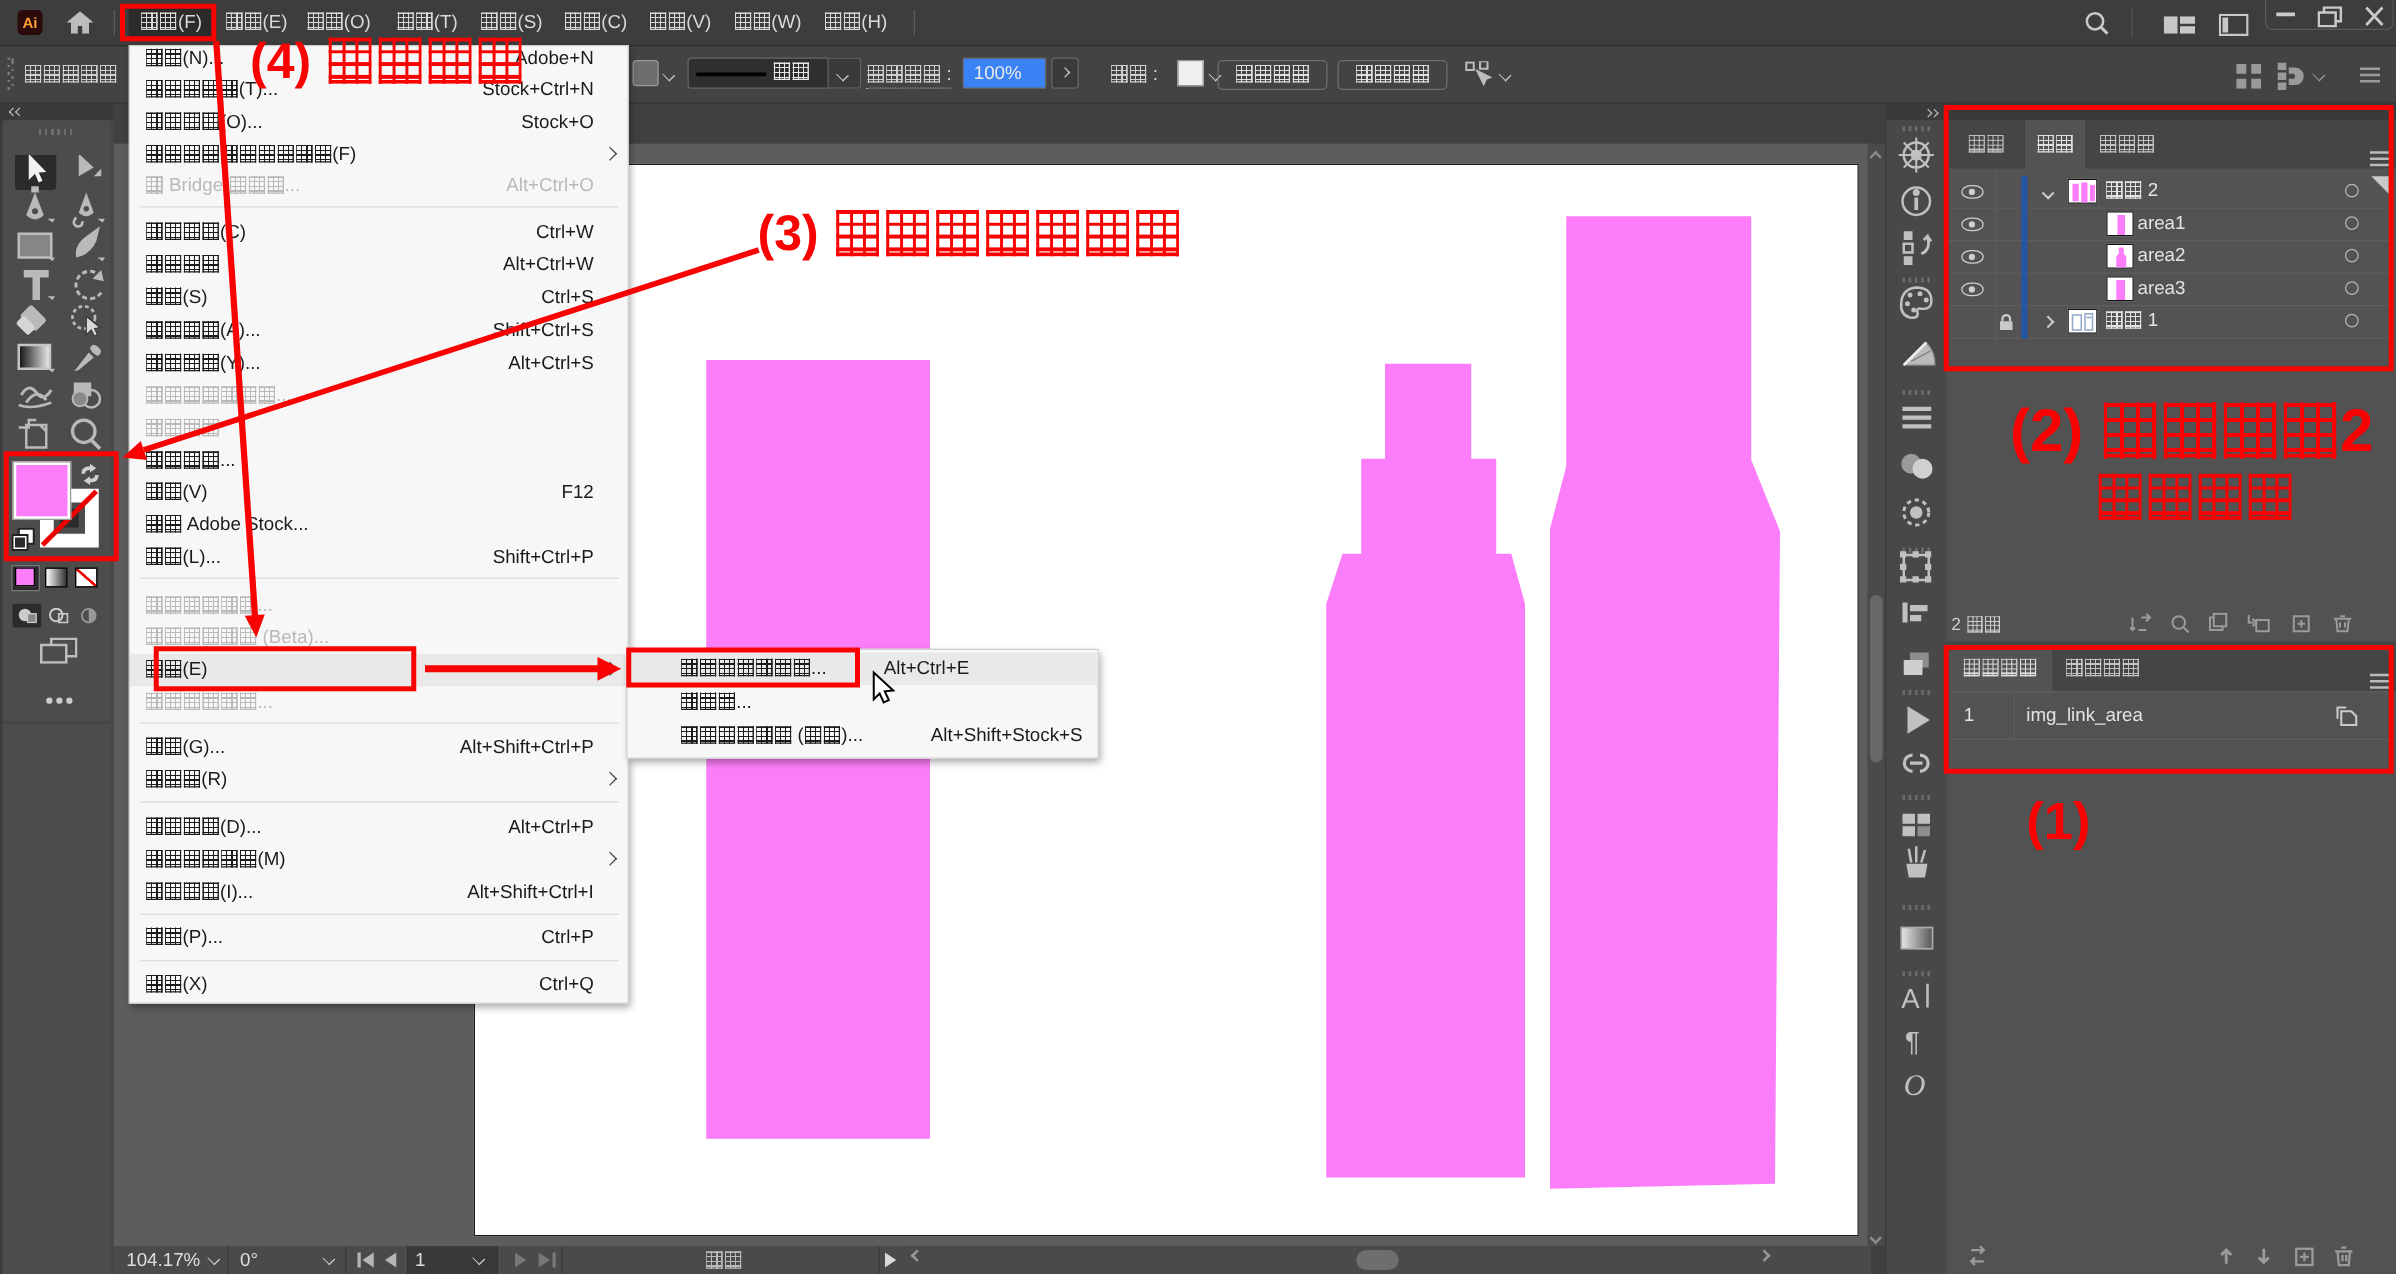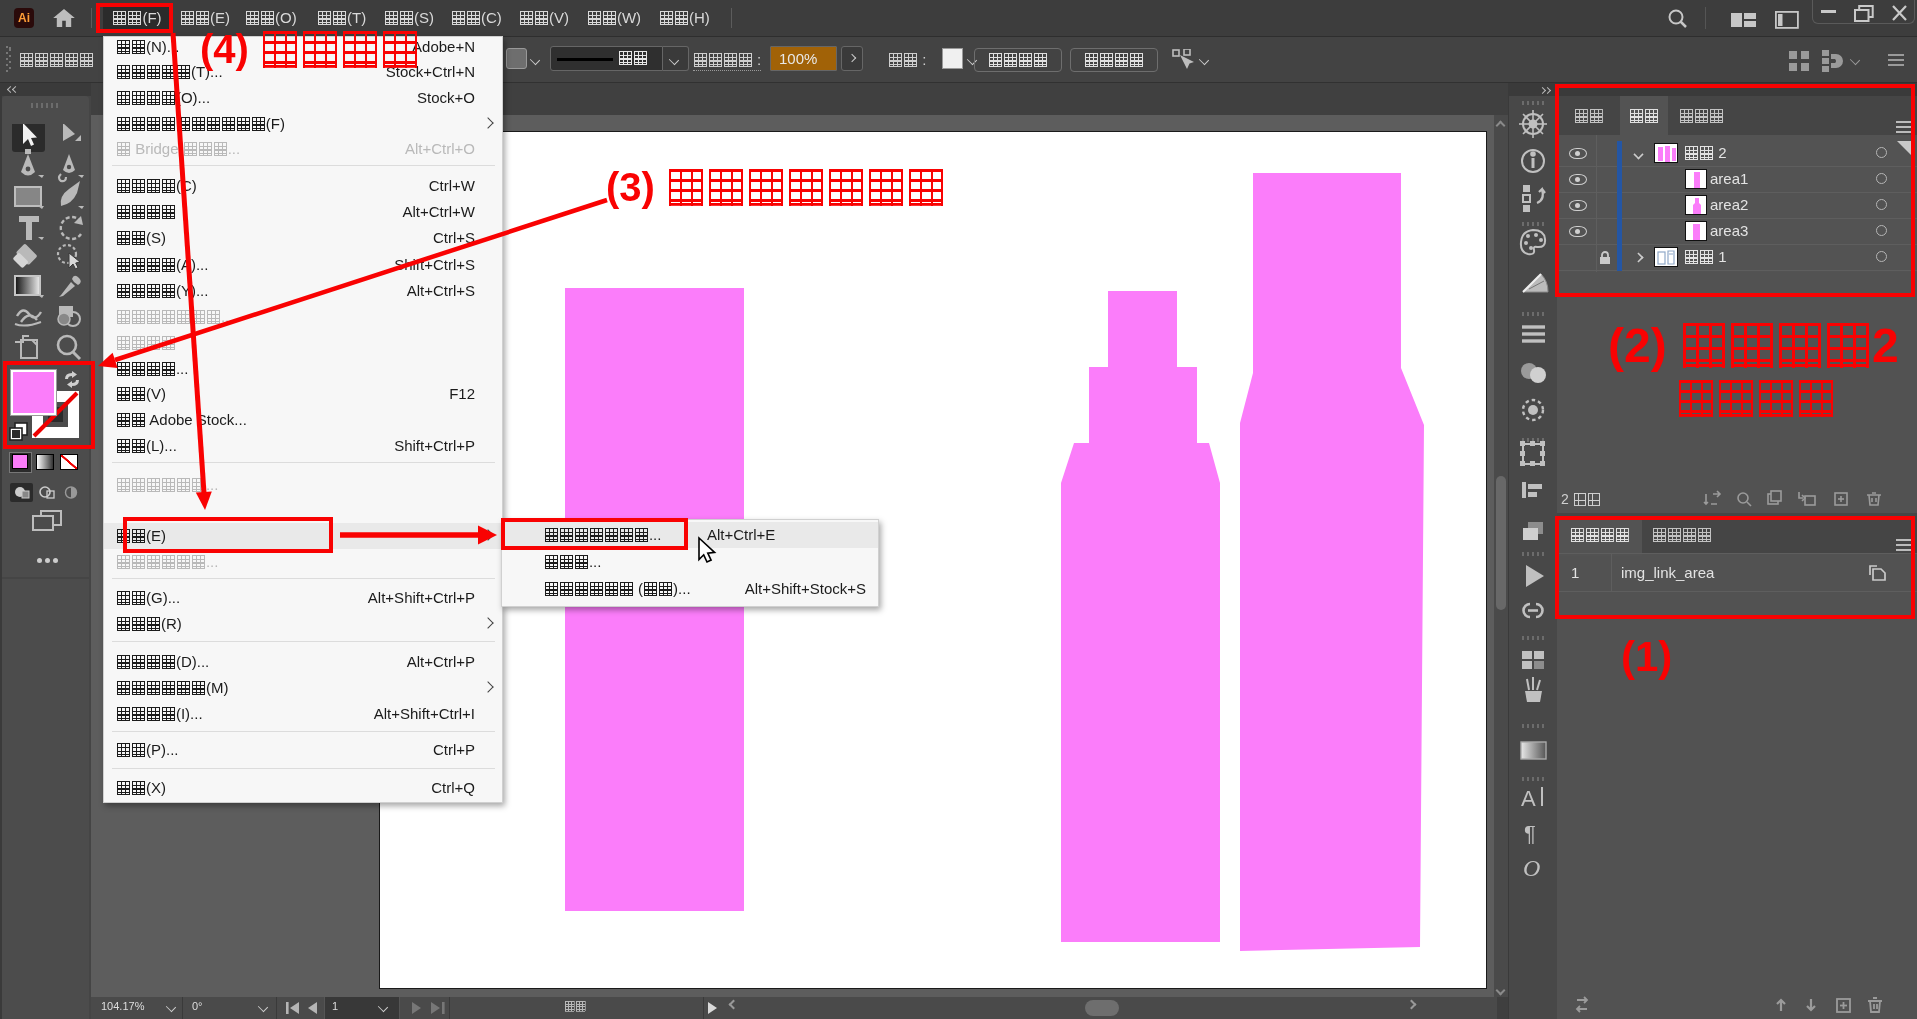--- a/index.html
+++ b/index.html
@@ -26,21 +26,21 @@
 .grip{position:absolute;height:5px;background:repeating-linear-gradient(90deg,#6c6c6c 0 2px,transparent 2px 5px)}
 
 #leftdock{left:0;top:83px;width:91px;height:936px;background:#454545}
 #toolpanel{left:2px;top:13px;width:87px;height:481px;background:#4c4c4c;border-radius:4px 4px 0 0}
 #toolrest{left:2px;top:496px;width:87px;height:440px;background:#4c4c4c}
 
 #tabbar{left:91px;top:83px;width:1417px;height:32px;background:#404040}
 #pasteboard{left:91px;top:115px;width:1403px;height:882px;background:#5d5d5d}
 #artboard{left:288px;top:16px;width:1108px;height:858px;background:#fff;border:1px solid #1a1a1a}
 #vscroll{left:1494px;top:115px;width:14px;height:882px;background:#4a4a4a}
-#statusbar{left:91px;top:997px;width:1417px;height:22px;background:#4a4a4a;color:#dedede;font-size:11px}
+#statusbar{left:91px;top:997px;width:1417px;height:22px;background:#4a4a4a;color:#dedede;font-size:15px}
 
 #rightstrip{left:1508px;top:83px;width:49px;height:936px;background:#484848;border-left:1px solid #3a3a3a}
 
 #rightpanels{left:1557px;top:83px;width:360px;height:936px;background:#525252}
 .ptab{height:40px;font-size:15px;color:#c3c3c3;text-align:center}
 .prow{left:0;width:360px;height:26px;border-bottom:1px solid #5e5e5e;color:#e3e3e3;font-size:15px}
 .eye{position:absolute;width:18px;height:11px;border:1.5px solid #cfcfcf;border-radius:50%/58%}
 .eye:after{content:"";position:absolute;left:4.5px;top:2px;width:5px;height:5px;border-radius:50%;background:#cfcfcf}
 .circ{position:absolute;width:11px;height:11px;border:1.5px solid #b5b5b5;border-radius:50%}
 .thumb{position:absolute;width:24px;height:20px;background:#fff;border:1px solid #111}
@@ -107,21 +107,21 @@
  <div class="ab cbbox" style="left:506px;top:11px;width:21px;height:21px;background:#6e6e6e;border-color:#999"></div>
  <div class="ab cvron" style="left:531px;top:19px"></div>
  <div class="ab" style="left:550px;top:9px;width:113px;height:25px;background:#2f2f2f;border:1px solid #666;border-radius:3px 0 0 3px">
    <div class="ab" style="left:6px;top:11px;width:56px;height:2.5px;background:#000"></div>
    <div class="ab" style="left:67px;top:2px;color:#e8e8e8;font-size:15px"><i class="g"></i><i class="g"></i></div>
  </div>
  <div class="ab" style="left:663px;top:9px;width:26px;height:25px;background:#3a3a3a;border:1px solid #666;border-left:none;border-radius:0 3px 3px 0"></div>
  <div class="ab cvron" style="left:670px;top:19px"></div>
 
  <div class="ab cbtxt" style="left:693px;top:14px;border-bottom:1px dotted #9a9a9a;padding-bottom:2px"><i class="g"></i><i class="g"></i><i class="g"></i><i class="g"></i> :</div>
- <div class="ab" style="left:770px;top:9px;width:67px;height:25px;background:#a16207;border:1px solid #666;border-radius:1px;color:#e8e8e8;font-size:15px;line-height:23px;padding-left:8px">100%</div>
+ <div class="ab" style="left:770px;top:9px;width:67px;height:25px;background:#3b82f6;border:1px solid #666;border-radius:1px;color:#e8e8e8;font-size:15px;line-height:23px;padding-left:8px">100%</div>
  <div class="ab" style="left:841px;top:9px;width:22px;height:25px;background:#3a3a3a;border:1px solid #666;border-radius:3px">
    <div class="ab" style="left:7px;top:8px;width:6px;height:6px;border-right:1.8px solid #ccc;border-top:1.8px solid #ccc;transform:rotate(45deg)"></div>
  </div>
  <div class="ab cbtxt" style="left:888px;top:14px"><i class="g"></i><i class="g"></i> :</div>
  <div class="ab" style="left:942px;top:11px;width:21px;height:21px;background:#f0f0f0;border:1px solid #999"></div>
  <div class="ab cvron" style="left:968px;top:19px"></div>
 
  <div class="ab btn" style="left:974px;top:11px;width:88px;height:24px;line-height:22px"><i class="g"></i><i class="g"></i><i class="g"></i><i class="g"></i></div>
  <div class="ab btn" style="left:1070px;top:11px;width:88px;height:24px;line-height:22px"><i class="g"></i><i class="g"></i><i class="g"></i><i class="g"></i></div>
  <svg class="ab" style="left:1172px;top:12px;width:22px;height:21px" viewBox="0 0 22 21">
@@ -653,20 +653,23 @@
       <span class="lab"><i class="g"></i><i class="g"></i> Adobe Stock...</span>
     </div>
  <div class="fmi ab" style="top:396px">
       <span class="lab"><i class="g"></i><i class="g"></i>(L)...</span>
       <span class="sc">Shift+Ctrl+P</span>
     </div>
  <div class="msep ab" style="top:425px"></div>
  <div class="fmi ab dis" style="top:435px">
       <span class="lab"><i class="g"></i><i class="g"></i><i class="g"></i><i class="g"></i><i class="g"></i><i class="g"></i>...</span>
     </div>
+ <div class="fmi ab dis" style="top:460px">
+      <span class="lab"><i class="g"></i><i class="g"></i><i class="g"></i><i class="g"></i><i class="g"></i><i class="g"></i> (Beta)...</span>
+    </div>
  <div class="fmi ab" style="top:486px;background:#e9e9e9">
       <span class="lab"><i class="g"></i><i class="g"></i>(E)</span>
       <div class="subarr"></div>
     </div>
  <div class="fmi ab dis" style="top:512px">
       <span class="lab"><i class="g"></i><i class="g"></i><i class="g"></i><i class="g"></i><i class="g"></i><i class="g"></i>...</span>
     </div>
  <div class="msep ab" style="top:541px"></div>
  <div class="fmi ab" style="top:548px">
       <span class="lab"><i class="g"></i><i class="g"></i>(G)...</span>

